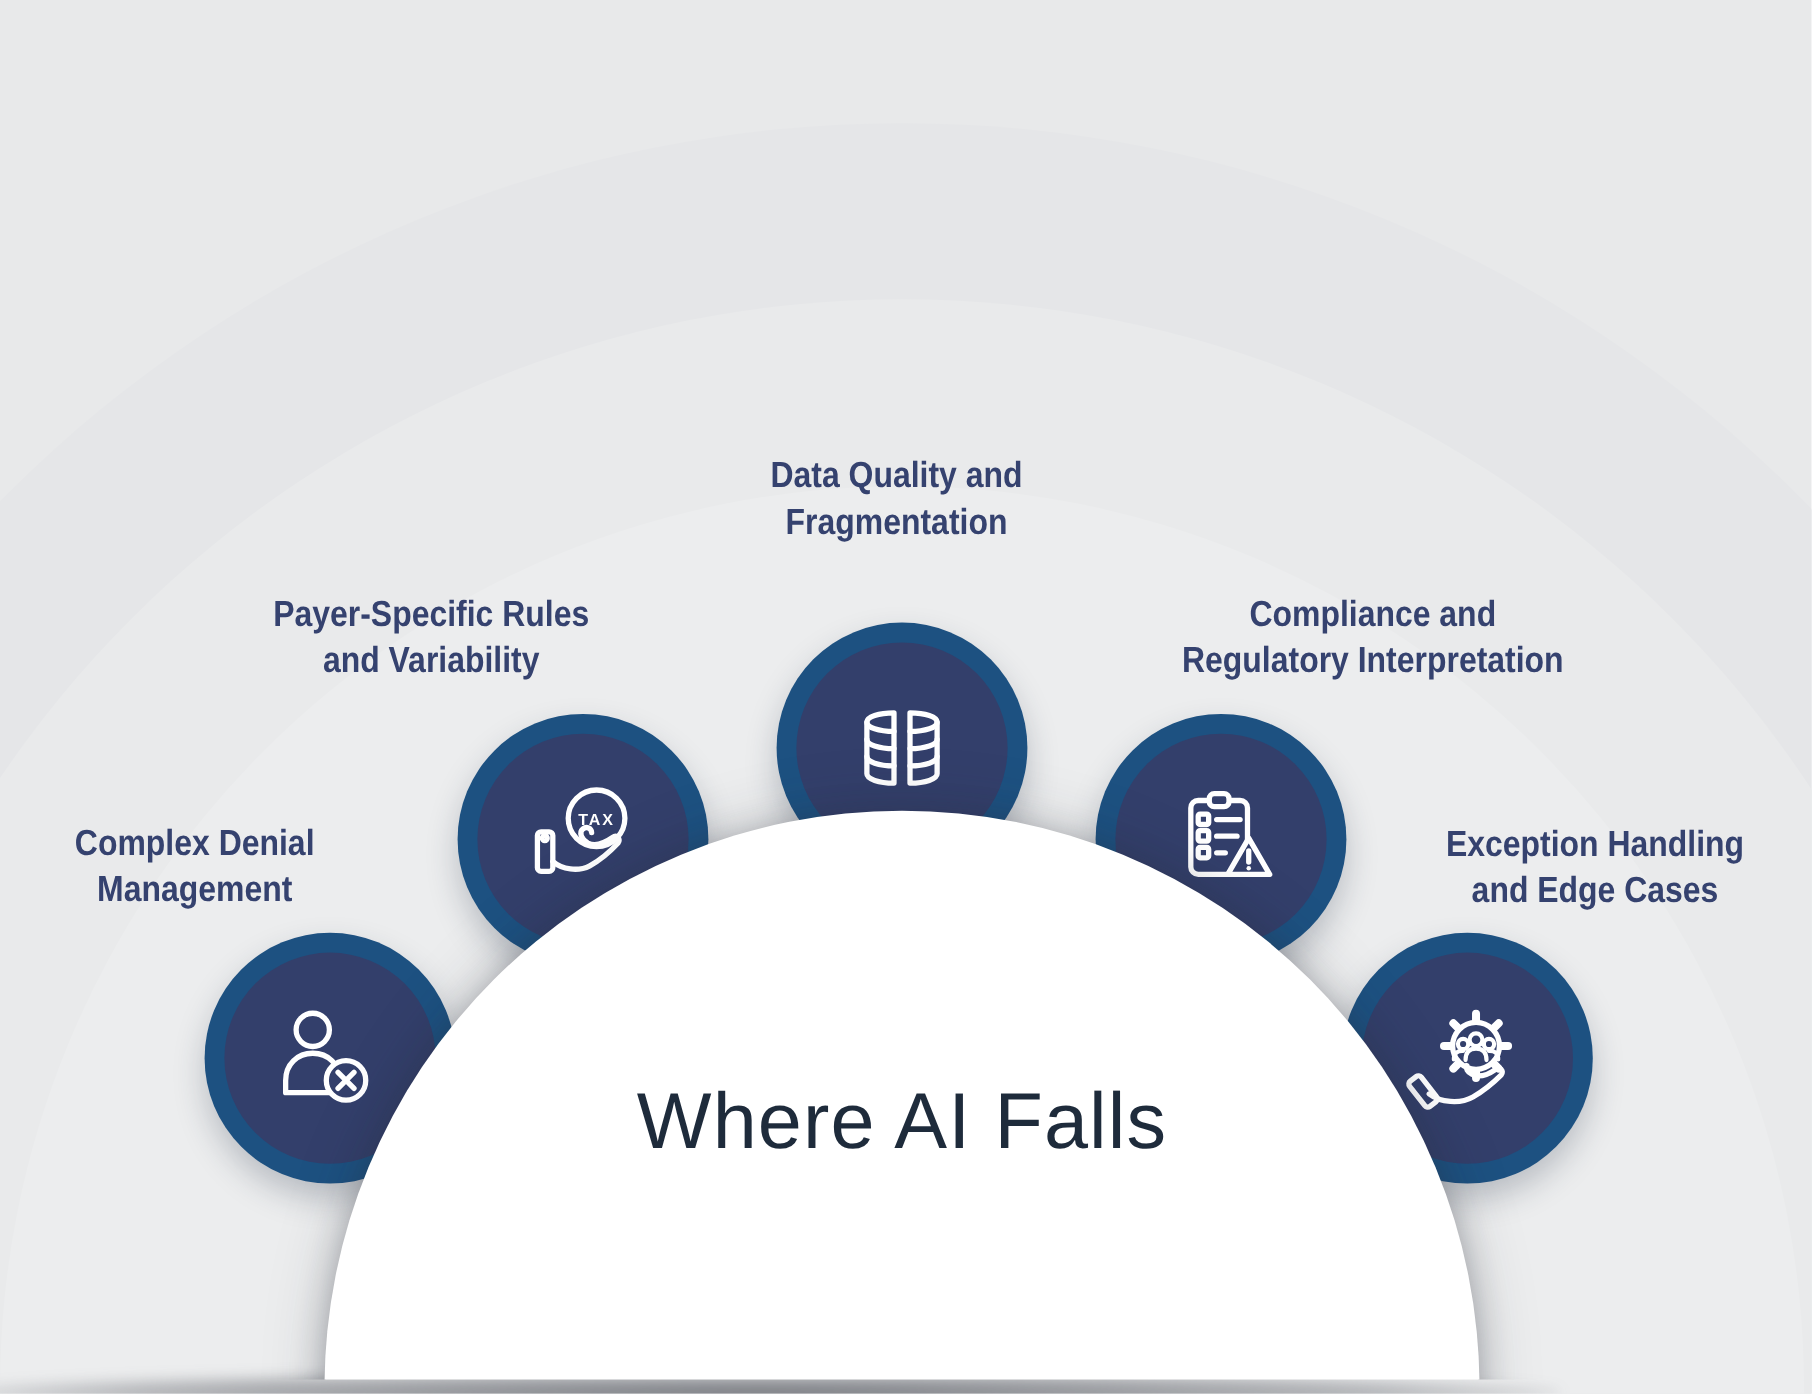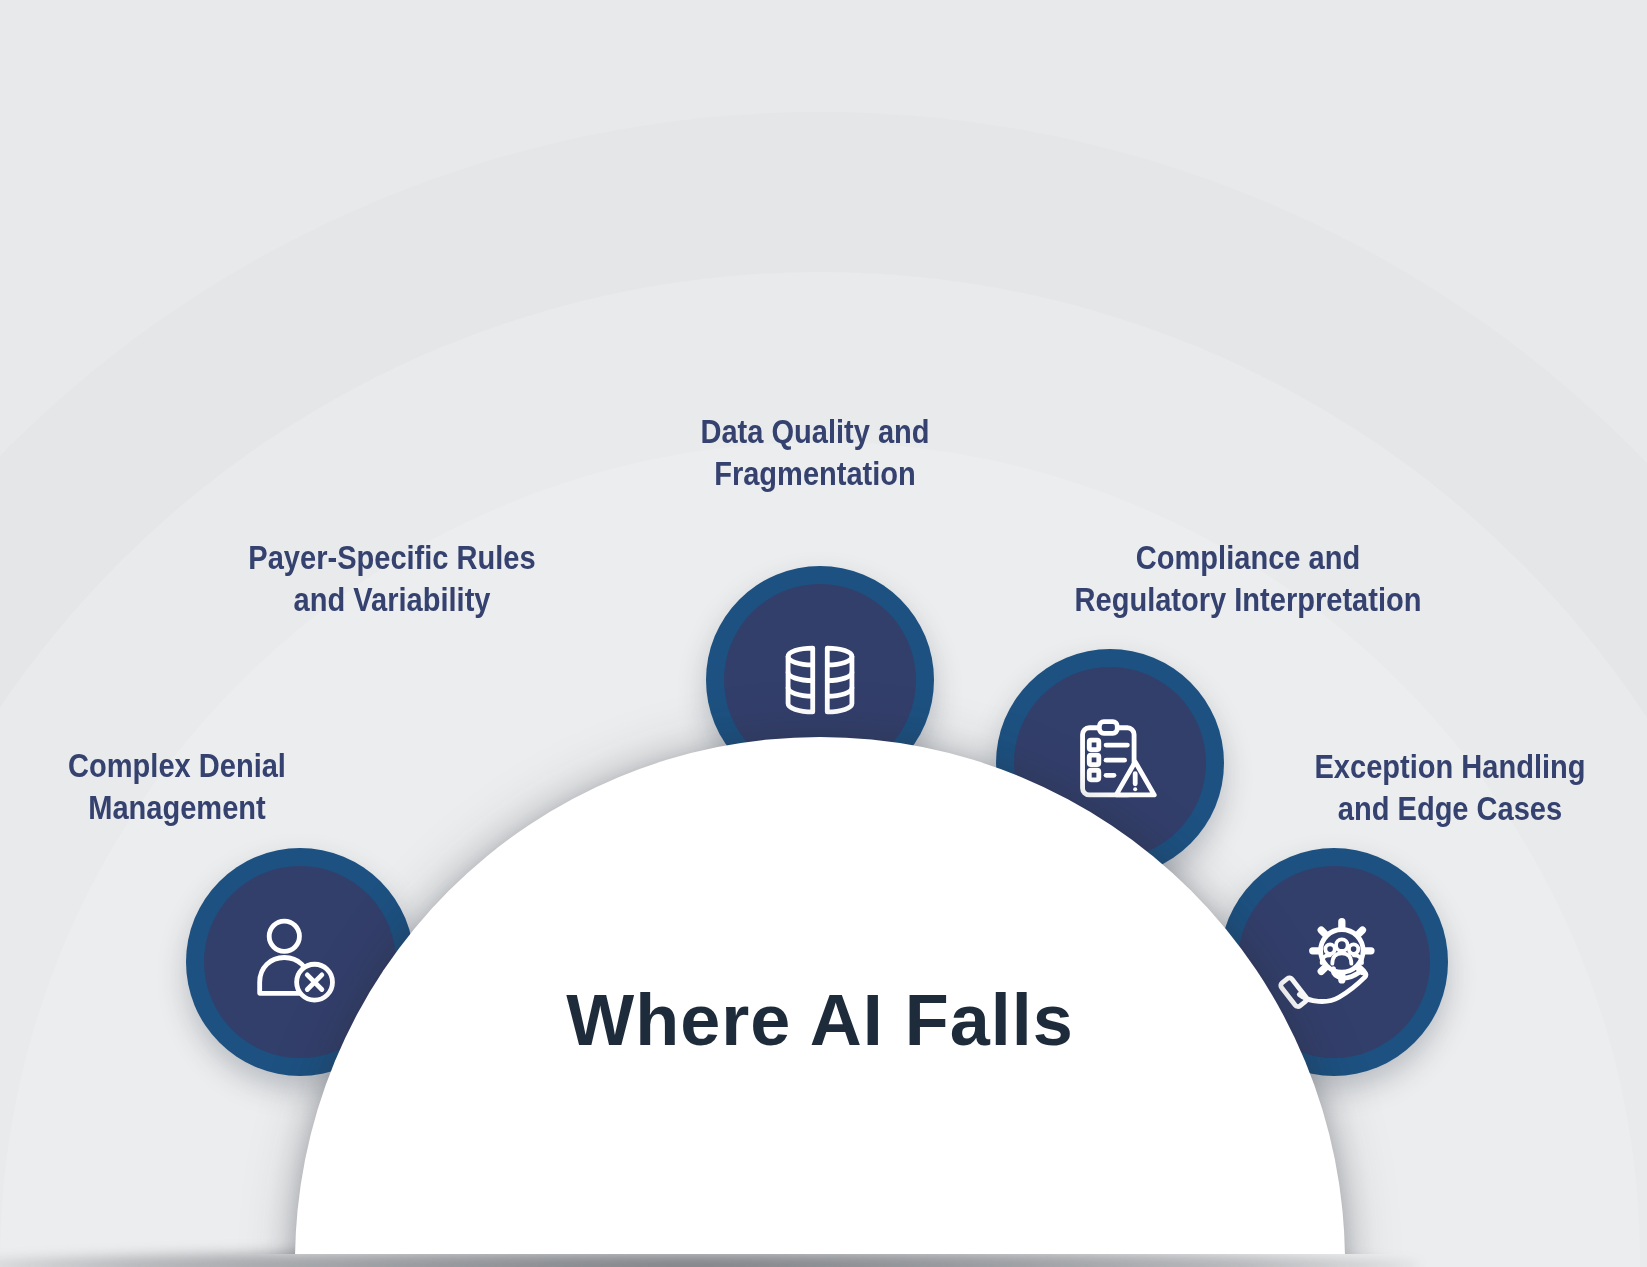--- a/index.html
+++ b/index.html
@@ -50,21 +50,21 @@
     position:absolute;left:0;top:0;width:1647px;height:1254px;
     overflow:hidden;z-index:5;pointer-events:none;
   }
   .dome{
     position:absolute;left:295px;top:737px;width:1050px;height:1050px;
     border-radius:50%;background:#ffffff;
     box-shadow:0 6px 30px rgba(40,46,58,0.35), 0 0 60px rgba(40,46,58,0.18);
   }
   .title{
     position:absolute;left:420px;top:975px;width:800px;z-index:6;
-    text-align:center;color:#1e2b3b;font-size:72px;font-weight:bold;
+    text-align:center;color:#1e2b3b;font-size:72px;font-weight:normal;
     line-height:90px;letter-spacing:1px;
   }
   .title span{display:block;}
 </style>
 </head>
 <body>
 
 <div class="stage">
 
   <div class="bgring r1"></div>
@@ -96,20 +96,31 @@
     <div class="node-inner">
       <svg viewBox="0 0 100 100" fill="none" stroke="#ffffff" stroke-width="4.3" stroke-linecap="round" stroke-linejoin="round">
         <circle cx="36" cy="27" r="13.5"></circle>
         <path d="M14 78 V68 C14 55 23.5 46 36 46 C48.5 46 58 55 58 68 V78 Z"></path>
         <circle cx="63" cy="68" r="16" fill="#333f6b"></circle>
         <path d="M56.5 61.5 L69.5 74.5 M69.5 61.5 L56.5 74.5"></path>
       </svg>
     </div>
   </div>
 
+  <div class="node n2">
+    <div class="node-inner">
+      <svg viewBox="0 0 100 100" fill="none" stroke="#ffffff" stroke-width="4.3" stroke-linecap="round" stroke-linejoin="round">
+        <circle cx="61" cy="33" r="23"></circle>
+        <text x="61" y="38.5" text-anchor="middle" fill="#ffffff" stroke="none" font-family="Liberation Sans, sans-serif" font-size="13" font-weight="bold" letter-spacing="1.5">TAX</text>
+        <rect x="13" y="44" width="12.5" height="32" rx="3"></rect>
+        <circle cx="19" cy="49" r="2"></circle>
+        <path d="M25.5 68 C33 74.5 46 76.5 55.5 71.5 C64 67 72 60 78.5 53 C81 50 77.5 46 74 48.5 C67.5 53 60 56 54 53 C48.5 50 46.5 44.5 50 41.5 C52.8 39.3 56.8 40.8 57 44.5"></path>
+      </svg>
+    </div>
+  </div>
 
   <div class="node n3">
     <div class="node-inner">
       <svg viewBox="0 0 100 100" fill="none" stroke="#ffffff" stroke-width="4.3" stroke-linecap="round" stroke-linejoin="round">
         <path d="M43.5 21.5 C31 21.5 21.5 24.8 21.5 29 L21.5 71 C21.5 75.2 31 78.5 43.5 78.5 Z"></path>
         <path d="M21.5 29 C21.5 33.2 31 36.5 43.5 36.5"></path>
         <path d="M21.5 43 C21.5 47.2 31 50.5 43.5 50.5"></path>
         <path d="M21.5 57 C21.5 61.2 31 64.5 43.5 64.5"></path>
         <path d="M56.5 21.5 C69 21.5 78.5 24.8 78.5 29 L78.5 71 C78.5 75.2 69 78.5 56.5 78.5 Z"></path>
         <path d="M78.5 29 C78.5 33.2 69 36.5 56.5 36.5"></path>

